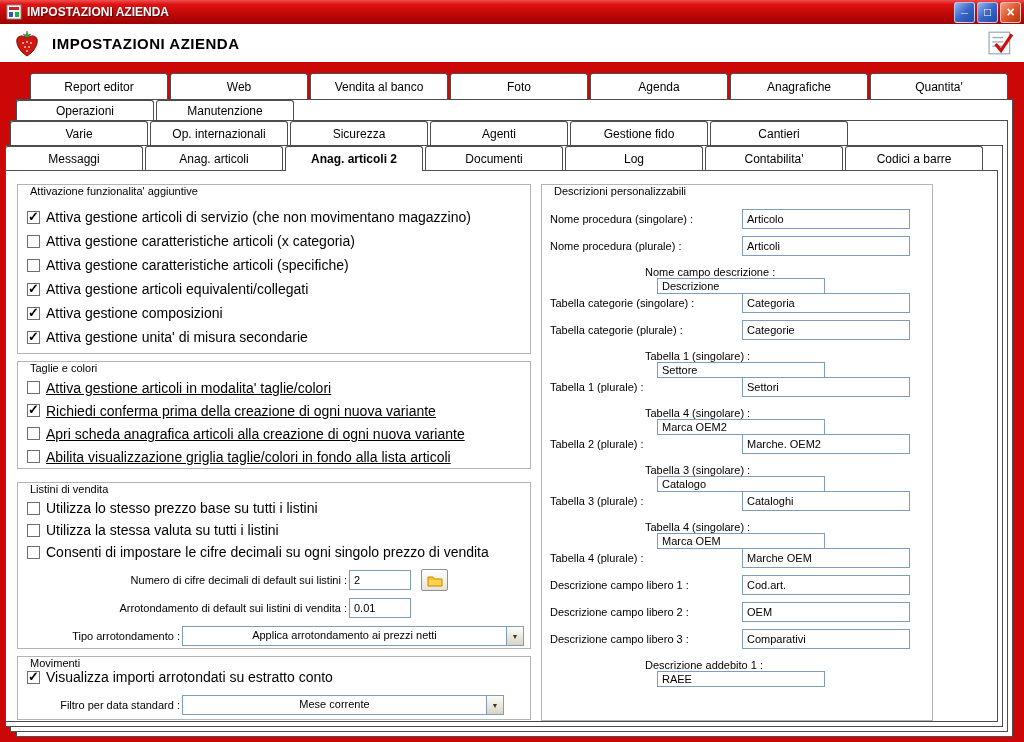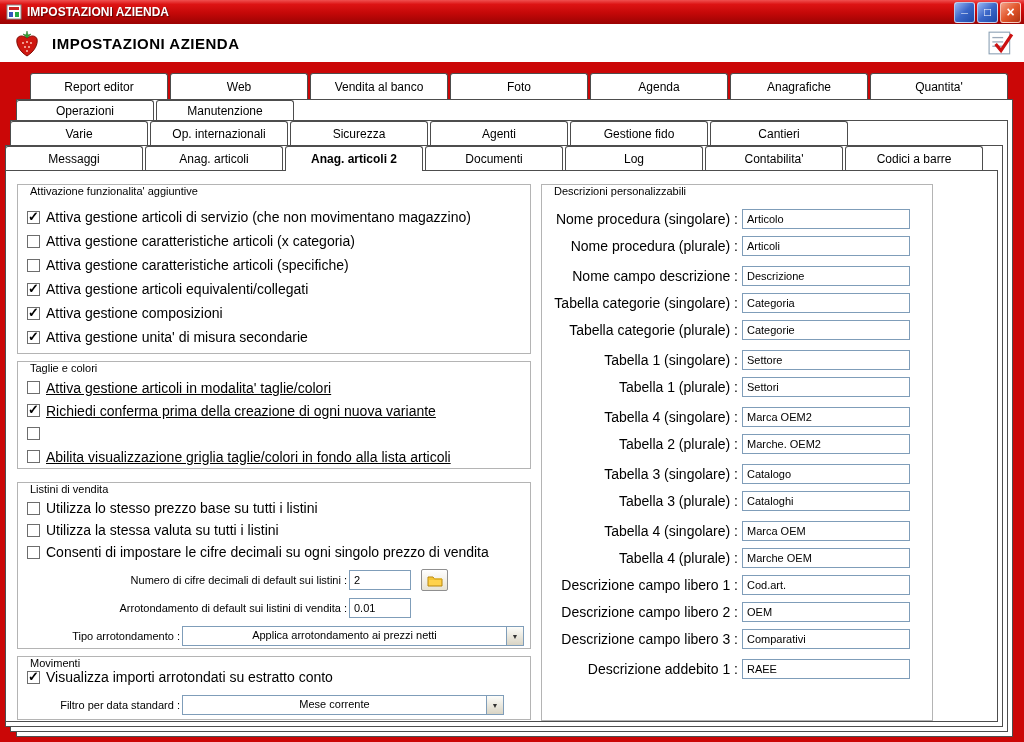--- a/index.html
+++ b/index.html
@@ -81,22 +81,22 @@
   .combo { display:flex; height:20px; border:1px solid #7f9db9; background:#fff; cursor:pointer; }
   .combo-lg { width:342px; } .combo-md { width:322px; }
   .combo-value { flex:1; font-size:11px; padding:2px 4px; white-space:nowrap; overflow:hidden;text-align:center; }
   .combo-btn { width:17px; flex:none; background:linear-gradient(#fdfdfa,#d9d4c4); border-left:1px solid #7f9db9;
     display:flex; align-items:center; justify-content:center; font-size:7px; color:#333; }
   .icon-btn { width:27px; height:22px; margin-left:10px; background:linear-gradient(#ffffff,#e7e3d4);
     border:1px solid #8f8f8f; border-radius:2px; display:flex; align-items:center; justify-content:center; cursor:pointer; }
 
   
   .field-row { display:flex; align-items:center; height:20px; margin-bottom:7px; }
-  .field-row.gap { margin-top:10px; }
-  .field-label { width:188px; text-align:right; margin-right:4px; font-size:14px; color:#000; white-space:nowrap; }
+  .field-row.gap { margin-top:10px;flex-direction:column; }
+  .field-label { width:188px; margin-right:4px; font-size:11px; color:#000; white-space:nowrap; }
   .field-row .text-input { width:168px; }
 </style>
 </head>
 <body>
 
 <div class="window">
 
   <div class="titlebar">
     <span class="tb-icon">
       <svg width="16" height="16" viewBox="0 0 16 16">
@@ -272,20 +272,21 @@
         <div class="check-row">
               <span class="checkbox"></span>
               <span class="check-label">Attiva gestione articoli in modalita' taglie/colori</span>
             </div>
             <div class="check-row checked">
               <span class="checkbox"></span>
               <span class="check-label">Richiedi conferma prima della creazione di ogni nuova variante</span>
             </div>
             <div class="check-row">
               <span class="checkbox"></span>
+              <span class="check-label">Apri scheda anagrafica articoli alla creazione di ogni nuova variante</span>
             </div>
             <div class="check-row">
               <span class="checkbox"></span>
               <span class="check-label">Abilita visualizzazione griglia taglie/colori in fondo alla lista articoli</span>
             </div>
           </div>
       </div>
 
       <div class="group g3">
         <span class="group-title">Listini di vendita</span>

